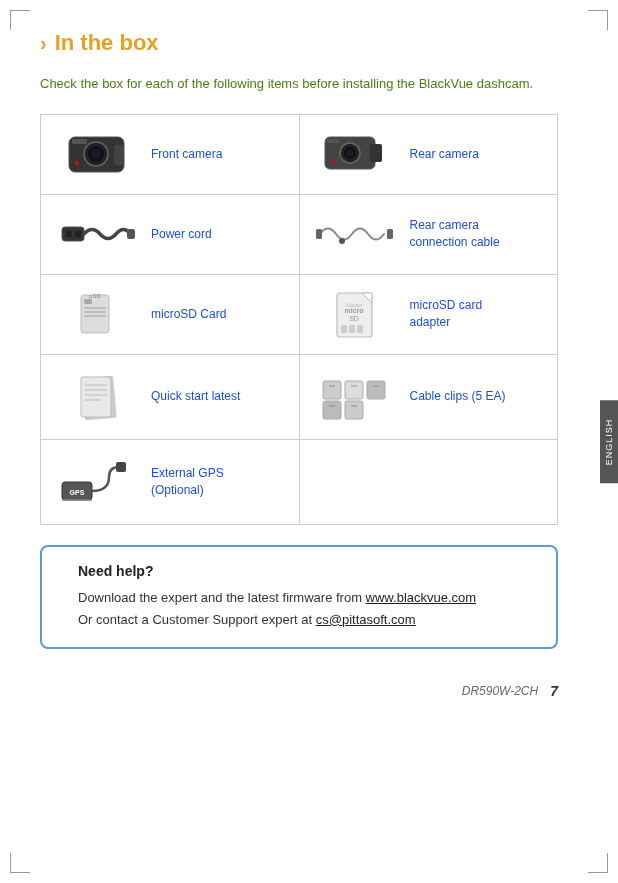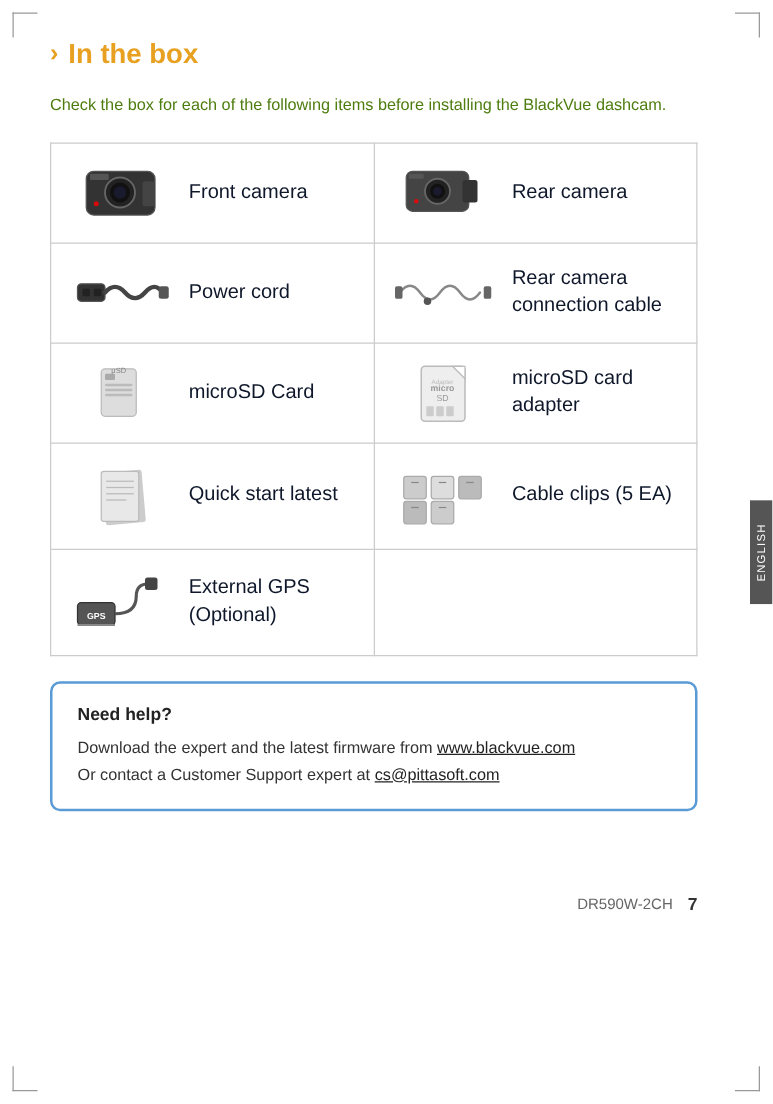--- a/index.html
+++ b/index.html
@@ -90,36 +90,36 @@
       gap: 10px;
     }
     .item-icon {
       width: 90px;
       min-width: 90px;
       display: flex;
       align-items: center;
       justify-content: center;
     }
     .item-label {
-      font-size: 16px;
-      color: #0f172a;
+      font-size: 12px;
+      color: #1d4ed8;
       text-align: left;
       line-height: 1.4;
     }
 
     
     svg { overflow: visible; }
 
     
     .help-box {
       border: 2px solid #5b9bd5;
       border-radius: 8px;
-      padding: 16px 20px;
+      padding: 16px 36px;
       margin-top: 10px;
-      margin-bottom: 36px;
+      margin-bottom: 4px;
       background: #fff;
     }
     .help-title {
       font-size: 14px;
       font-weight: bold;
       color: #222;
       margin-bottom: 8px;
     }
     .help-text {
       font-size: 13px;
@@ -132,20 +132,21 @@
       text-decoration: underline;
     }
 
     
     .footer {
       display: flex;
       justify-content: flex-end;
       align-items: center;
       padding: 0 40px 20px 40px;
       margin-right: 20px;
+      font-style: italic;
     }
     .footer-model {
       font-size: 12px;
       color: #666;
       margin-right: 12px;
     }
     .footer-page {
       font-size: 14px;
       font-weight: bold;
       color: #333;

